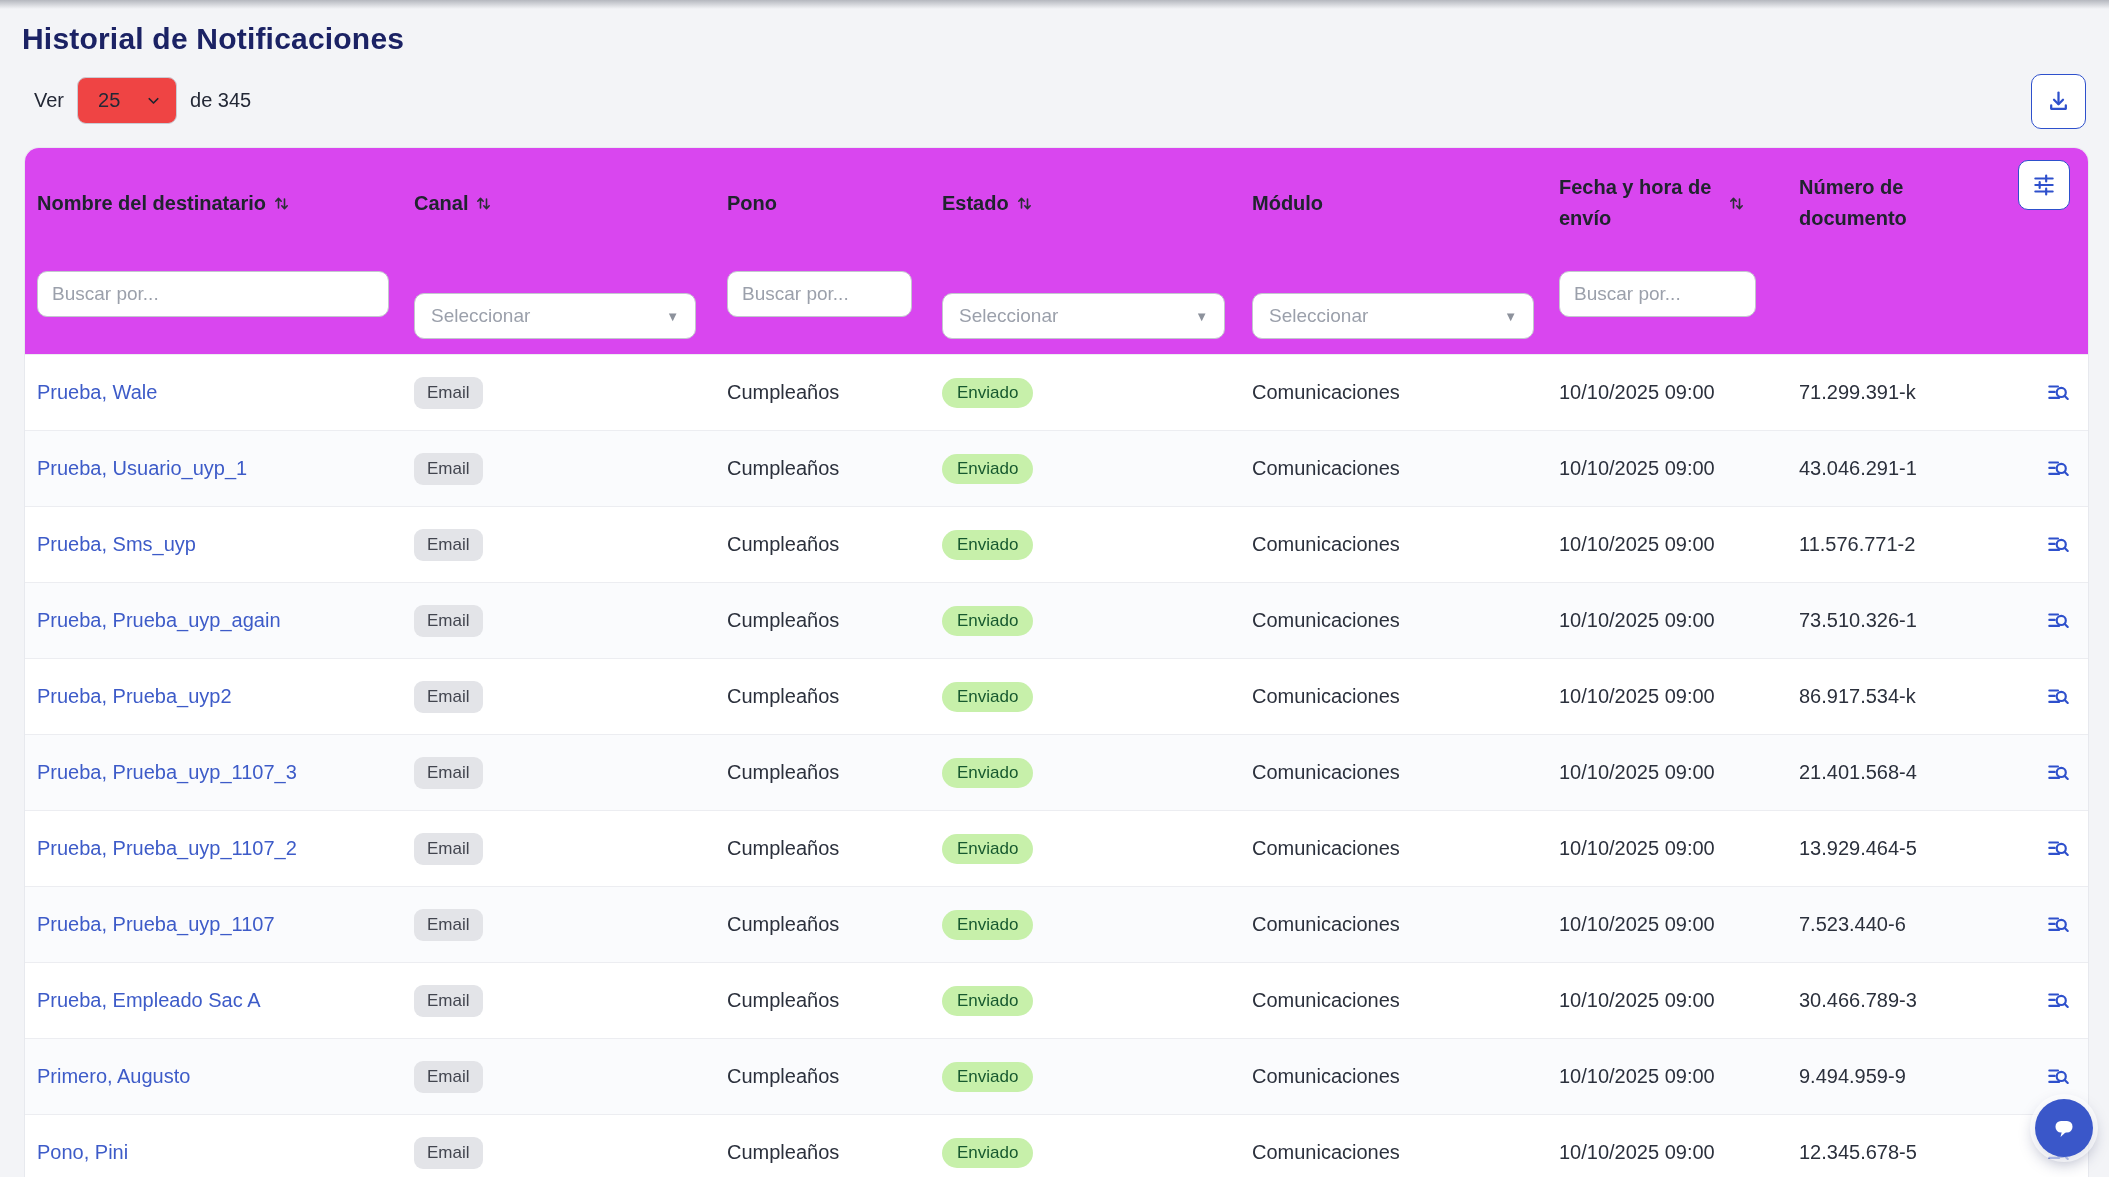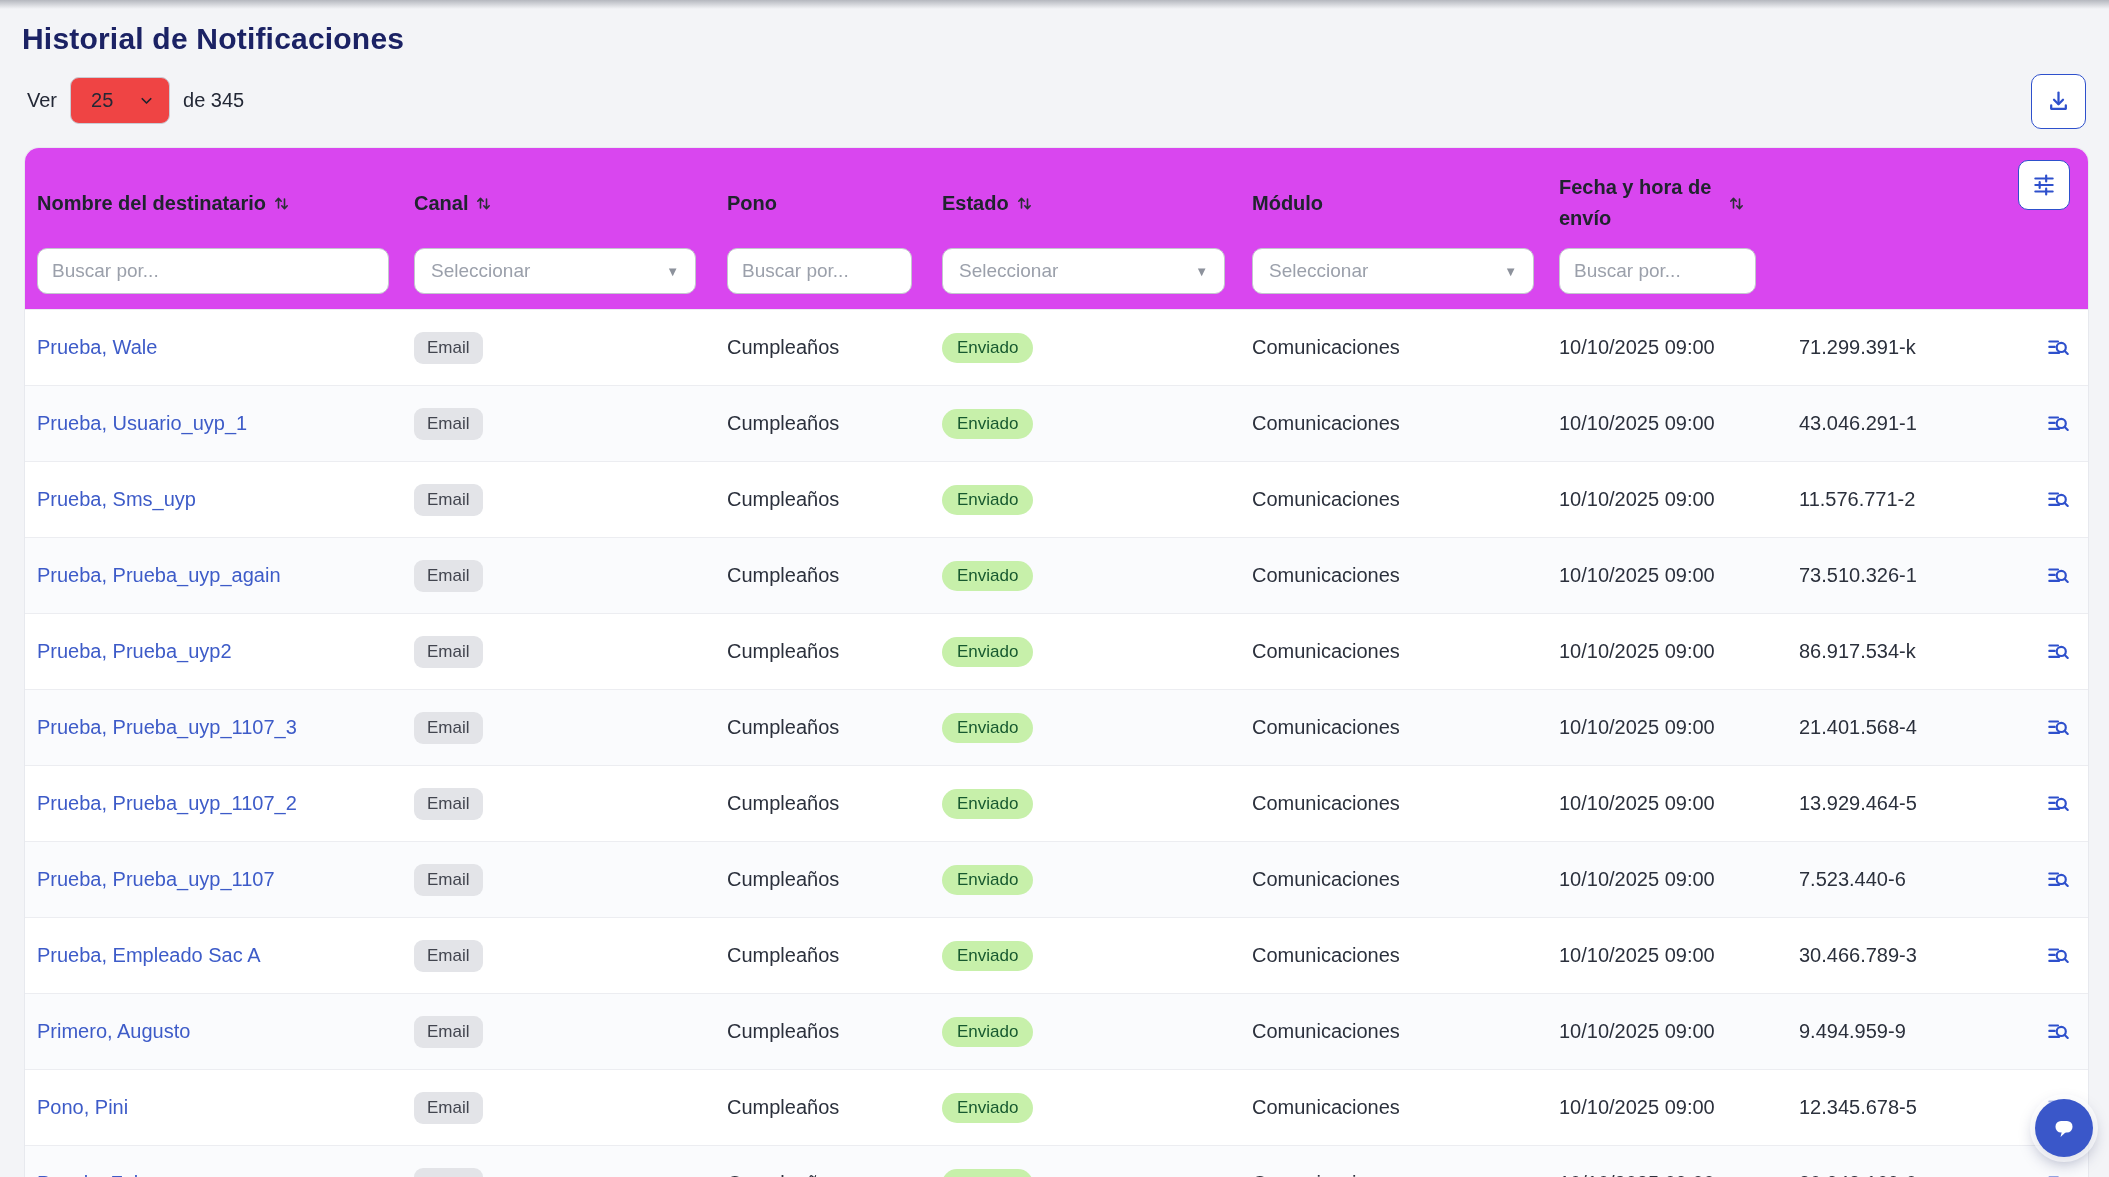--- a/index.html
+++ b/index.html
@@ -13,21 +13,21 @@
   .top-shadow{
     position:absolute; top:0; left:0; width:100%; height:9px;
     background:linear-gradient(to bottom, rgba(105,110,122,.45), rgba(105,110,122,0));
     pointer-events:none; z-index:50;
   }
   .page-title{
     position:absolute; left:22px; top:22px;
     font-size:30px; font-weight:700; color:#1b2264; letter-spacing:.2px;
   }
   .controls{
-    position:absolute; left:27px; top:77px; height:47px;
+    position:absolute; left:34px; top:77px; height:47px;
     display:flex; align-items:center; gap:13px; font-size:20px; color:#232836;
   }
   .page-size-select{
     width:100px; height:47px; background:#ef4444;
     border:1px solid #c9ccd4; border-radius:9px;
     display:flex; align-items:center; justify-content:space-between;
     padding:0 14px 0 20px; cursor:pointer; font-size:20px; color:#232836;
   }
   .icon-btn{
     position:absolute; background:#fff; border:1.6px solid #2e50cc; border-radius:10px;
@@ -54,21 +54,21 @@
   .filters{ margin-top:14px; }
   .f-input{
     height:46px; border:1px solid #c3c6ce; border-radius:10px; background:#fff;
     font-family:"Liberation Sans", sans-serif;
     font-size:19px; color:#2b303c; padding:0 14px; outline:none;
   }
   .f-input::placeholder{ color:#9ba0ab; }
   .f-select{
     height:46px; border:1px solid #c3c6ce; border-radius:10px; background:#fff;
     display:flex; align-items:center; justify-content:space-between;
-    padding:0 16px; font-size:19px; color:#9ba0ab; cursor:pointer;
+    padding:0 16px; font-size:19px; color:#9ba0ab; cursor:pointer;margin-top:45px;
   }
   .tri{ color:#8d929c; font-size:13px; }
   .f-date{
     height:46px; border:1px solid #c3c6ce; border-radius:10px; background:#fff;
     display:flex; align-items:center; justify-content:space-between;
     padding:0 12px 0 14px; font-size:19px; color:#9ba0ab; cursor:pointer;
   }
   .settings-btn{ right:18px; top:12px; width:52px; height:50px; }
   .tbody .trow{
     height:76px; border-top:1px solid #ecedf1; padding:0 12px;
@@ -153,20 +153,23 @@
       </div>
       <div class="th">
         <span>Módulo</span>
       </div>
       <div class="th">
         <span class="wrap-160">Fecha y hora de envío</span>
         <svg class="sort-icon" width="15" height="15" viewBox="0 0 15 15">
             <use href="#ic-sort"></use>
           </svg>
       </div>
+      <div class="th">
+        <span class="wrap-120">Número de documento</span>
+      </div>
       <div></div>
     </div>
 
     <div class="grid filters">
       <div><input class="f-input" style="width: 352px;" placeholder="Buscar por..."></div>
       <div>
         <div class="f-select" style="width:282px">
           <span>Seleccionar</span>
           <span class="tri">▼</span>
         </div>

